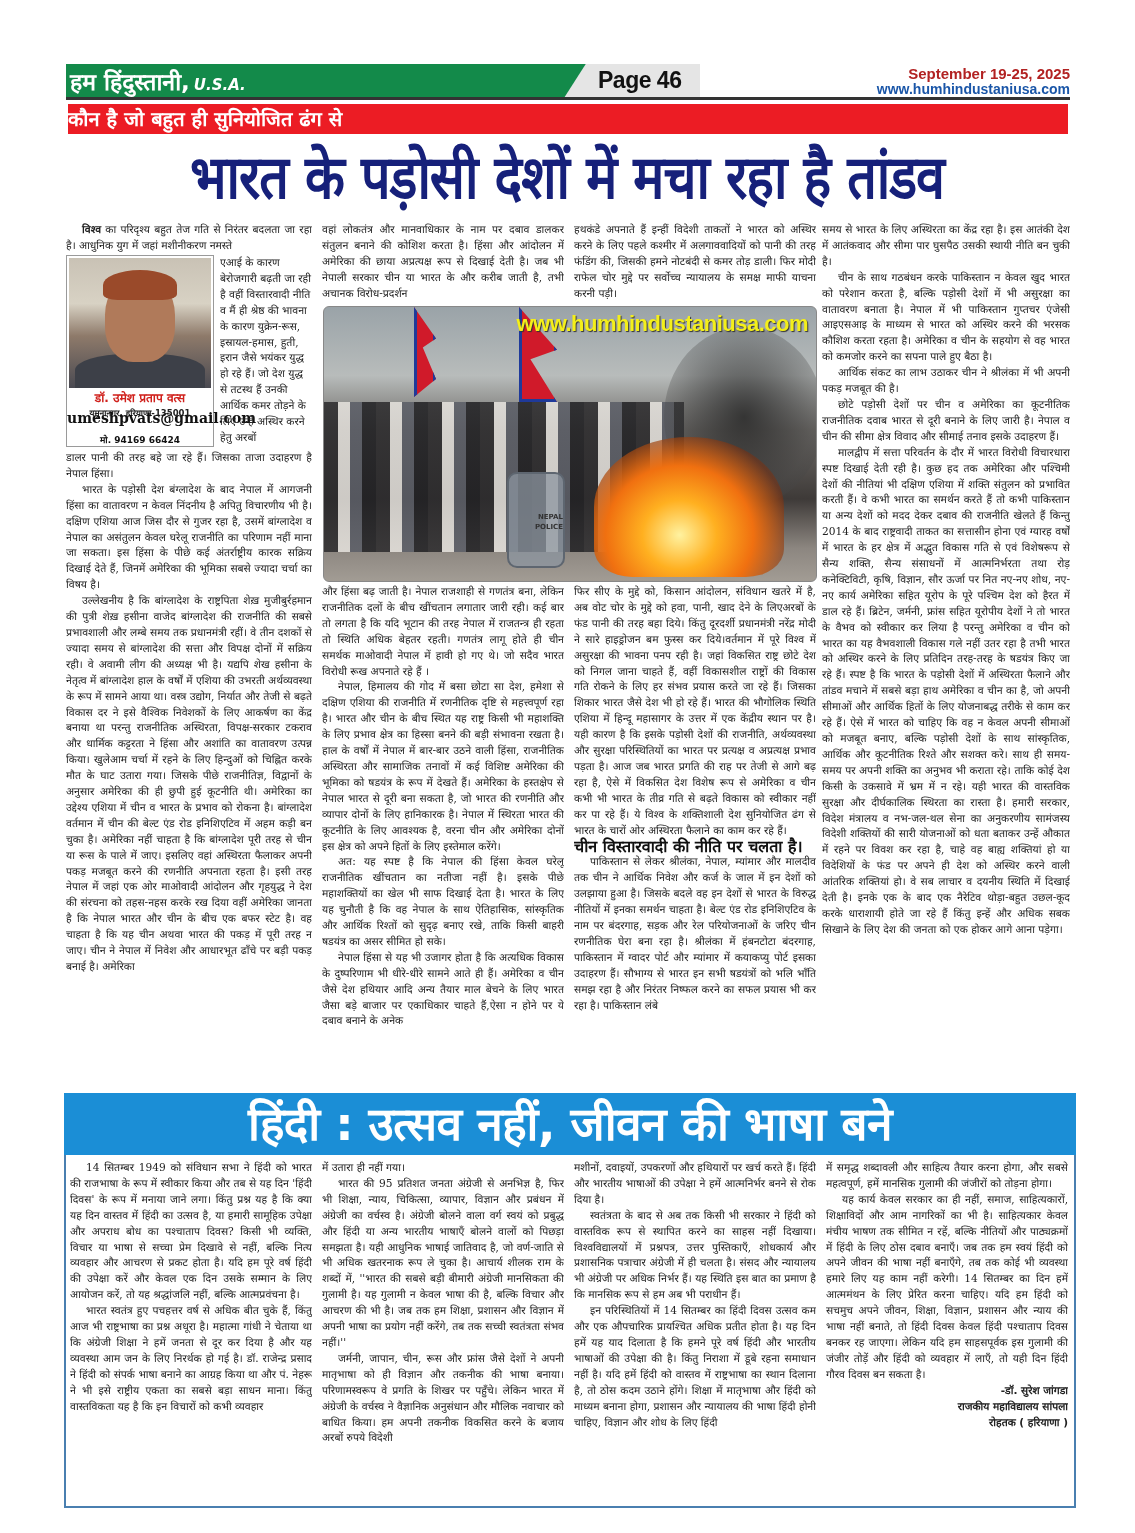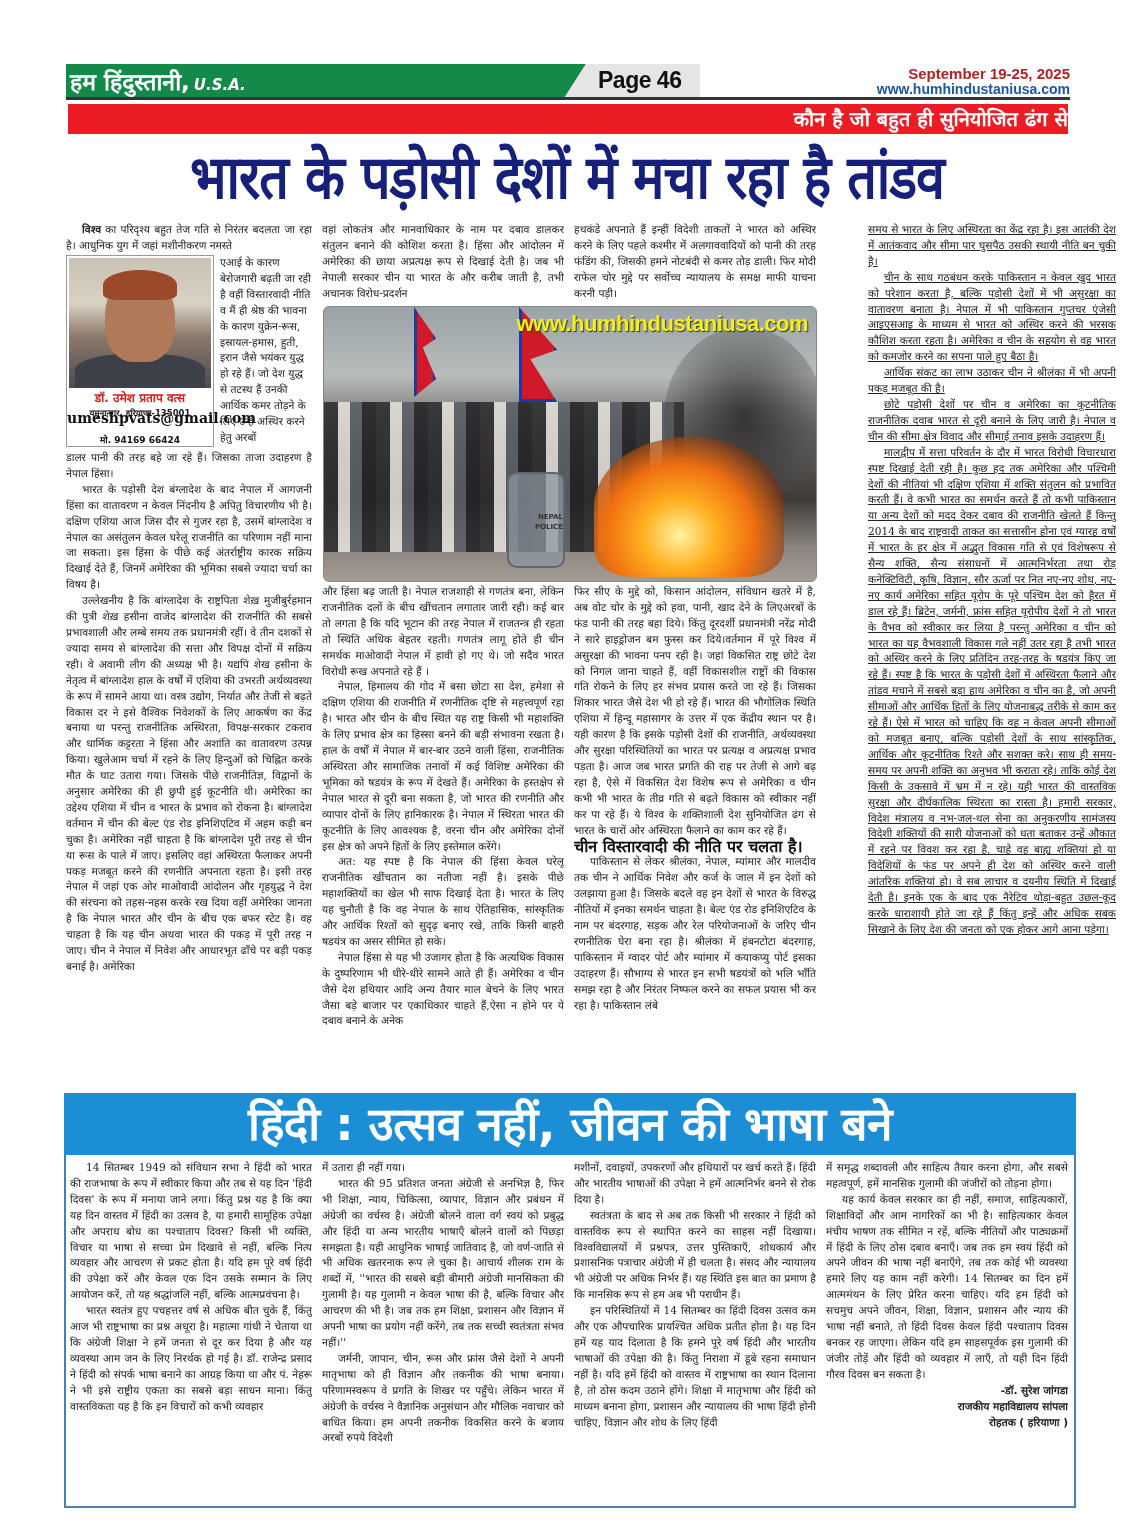--- a/index.html
+++ b/index.html
@@ -11,39 +11,39 @@
   .mh-green { position: absolute; left: 0; top: 0; width: 520px; height: 34px; background: #138a4a; }
   .mh-brand { position: absolute; left: 4px; top: 1px; color: #fff; font-family: "DejaVu Sans", sans-serif; font-weight: bold; font-size: 23px; white-space: nowrap; }
   .mh-brand .usa { font-style: italic; font-size: 15px; margin-left: 4px; }
   .mh-page { position: absolute; left: 498px; top: 0; width: 136px; height: 34px; background: #e5e5e5; clip-path: polygon(16% 0, 100% 0, 100% 100%, 0 100%); }
   .mh-page span { position: absolute; left: 34px; top: 3px; font-family: "Liberation Sans", sans-serif; font-weight: bold; font-size: 23px; color: #111; letter-spacing: -0.5px; }
   .mh-rule { position: absolute; left: 0; top: 33px; width: 1004px; height: 3px; background: #333; }
   .mh-date { position: absolute; right: 0; top: 1px; font-family: "Liberation Sans", sans-serif; font-weight: bold; font-size: 15px; color: #b22222; text-align: right; }
   .mh-url { position: absolute; right: 0; top: 17px; font-family: "Liberation Sans", sans-serif; font-weight: bold; font-size: 14px; color: #1a56a8; text-align: right; }
 
   
-  .kicker { position: absolute; left: 68px; top: 104px; width: 1000px; height: 30px; background: #ec1c24; color: #fff; text-align: right; font-family: "DejaVu Sans", sans-serif; font-weight: bold; font-size: 20px; line-height: 30px; }
+  .kicker { position: absolute; left: 68px; top: 104px; width: 1000px; height: 30px; background: #ec1c24; color: #fff; text-align: left; font-family: "DejaVu Sans", sans-serif; font-weight: bold; font-size: 20px; line-height: 30px; }
 
   
   .headline1 { position: absolute; left: 62px; top: 142px; width: 1010px; height: 70px; text-align: center; color: #16207a; font-family: "DejaVu Sans", sans-serif; font-weight: bold; font-size: 52px; line-height: 70px; letter-spacing: -1px; white-space: nowrap; transform: scaleY(1.15); }
 
   
   .col { position: absolute; font-family: "DejaVu Serif", serif; font-size: 10.6px; line-height: 15.9px; text-align: justify; color: #222; overflow: hidden; }
   .col p { text-indent: 16px; }
   .col p.noindent { text-indent: 0; }
   .col .lead { font-weight: bold; }
   .col .subhead { font-weight: bold; font-size: 16px; text-indent: 0; color: #111; }
 
   .c1-top { left: 66px; top: 222px; width: 246px; height: 34px; }
   .c1-beside { left: 220px; top: 255px; width: 92px; height: 195px; text-align: left; }
   .c1-rest { left: 66px; top: 450px; width: 246px; height: 640px; }
 
   .c2-top { left: 322px; top: 222px; width: 242px; height: 82px; }
   .c3-top { left: 574px; top: 222px; width: 242px; height: 82px; }
-  .c4 { left: 868px; top: 222px; width: 248px; height: 865px; text-decoration: underline; }
+  .c4 { left: 822px; top: 222px; width: 248px; height: 865px; }
 
   .c2-bot { left: 322px; top: 584px; width: 242px; height: 506px; }
   .c3-bot { left: 574px; top: 584px; width: 242px; height: 506px; }
 
   
   .author-box { position: absolute; left: 66px; top: 255px; width: 148px; height: 192px; border: 1px solid #9a9a9a; background: #fff; }
   .author-photo { position: absolute; left: 2px; top: 2px; width: 142px; height: 130px; background: linear-gradient(180deg, #c9c2b5 0%, #d8d2c4 35%, #8e7a6a 60%, #4a4a52 100%); overflow: hidden; }
   .author-photo .face { position: absolute; left: 36px; top: 18px; width: 70px; height: 86px; border-radius: 45% 45% 40% 40%; background: #b07a5a; }
   .author-photo .hair { position: absolute; left: 34px; top: 12px; width: 74px; height: 30px; border-radius: 50% 50% 20% 20%; background: #9a4a2a; }
   .author-photo .shirt { position: absolute; left: 6px; top: 96px; width: 130px; height: 40px; border-radius: 40% 40% 0 0; background: #3d4048; }

